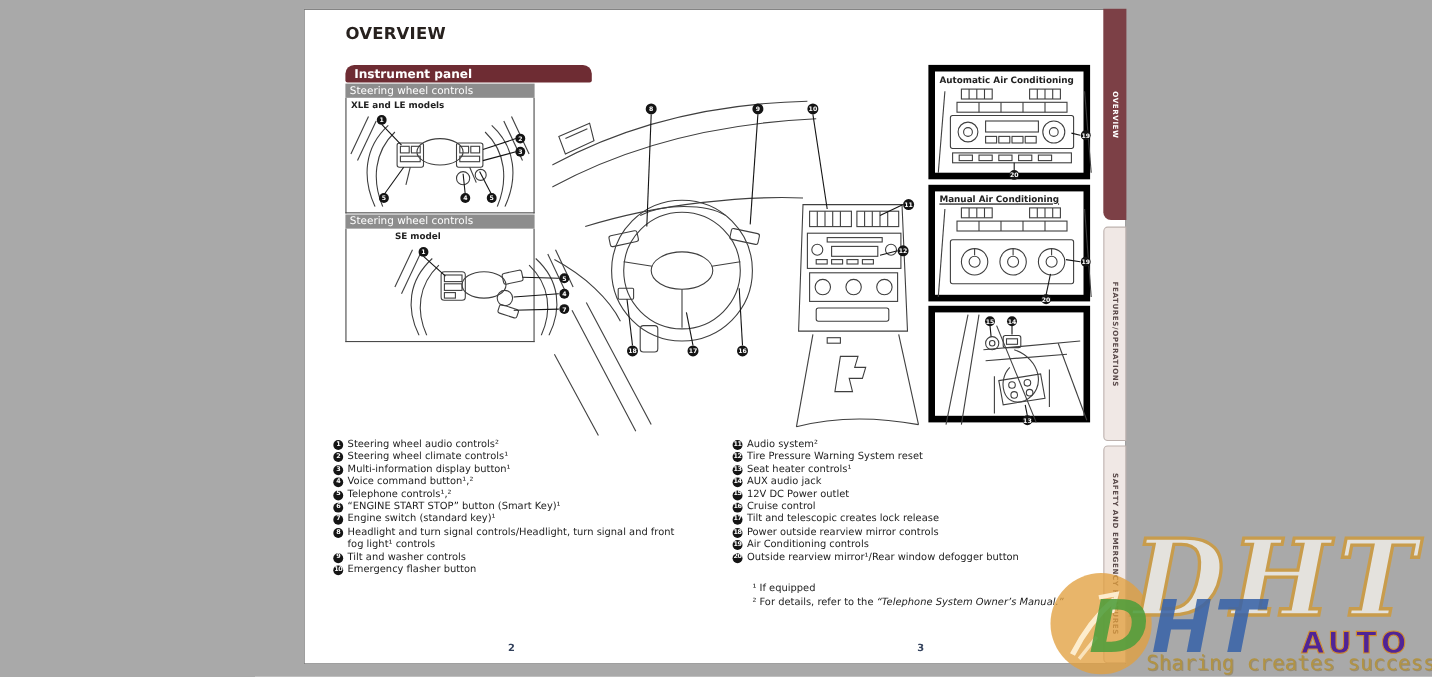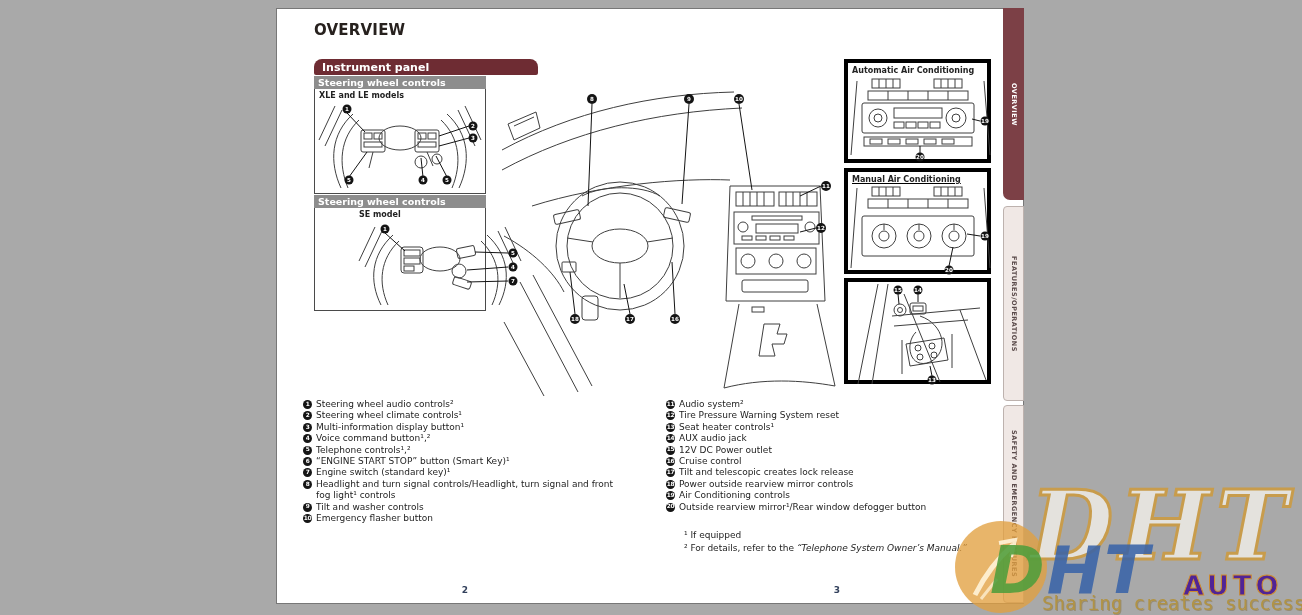--- a/index.html
+++ b/index.html
@@ -6,26 +6,26 @@
     background:#a9a9a9;font-family:"DejaVu Sans",sans-serif;}
   .viewer{position:absolute;inset:0;}
   .page{position:absolute;left:276px;top:8px;width:748px;height:596px;
     background:#ffffff;border:1px solid #777;box-sizing:border-box;}
   .page-title{position:absolute;left:37px;top:12px;font-size:15px;font-weight:bold;
     color:#27211e;letter-spacing:.2px;}
   .section-bar{position:absolute;left:37px;top:50px;width:224px;height:16px;
     background:#6e2c33;border-radius:8px 8px 2px 2px;color:#fff;font-size:11px;
     font-weight:bold;display:flex;align-items:center;padding-left:8px;box-sizing:border-box;}
   .gray-bar{position:absolute;left:37px;width:172px;height:13px;background:#8d8d8d;
-    color:#fff;font-size:9.5px;font-weight:bold;display:flex;align-items:center;
+    color:#fff;font-size:9.5px;font-weight:normal;display:flex;align-items:center;
     padding-left:4px;box-sizing:border-box;}
   .diagram-box{position:absolute;left:37px;width:172px;background:#fff;
     border:1px solid #4a4a4a;border-top:none;box-sizing:border-box;}
   .model-label{font-size:8px;font-weight:bold;color:#222;padding:2px 4px 0 4px;}
-  .right-box{position:absolute;left:567px;width:147px;border:4px solid #000000;
+  .right-box{position:absolute;left:567px;width:147px;border:6px solid #000000;
     background:#fff;box-sizing:border-box;}
   .right-box .model-label{padding:3px 4px 0 4px;}
   svg{display:block;}
   .ln{stroke:#3f3f3f;stroke-width:1;fill:none;}
   .callout-dot{fill:#141414;}
   .callout-num{fill:#ffffff;font-size:5.6px;font-weight:bold;text-anchor:middle;
     font-family:"DejaVu Sans",sans-serif;}
   .callout-line{stroke:#141414;stroke-width:1;fill:none;}
   .legend{position:absolute;list-style:none;margin:0;padding:0;width:324px;}
   .legend li{display:flex;gap:4px;font-size:9px;line-height:11.4px;color:#1d1d1d;

